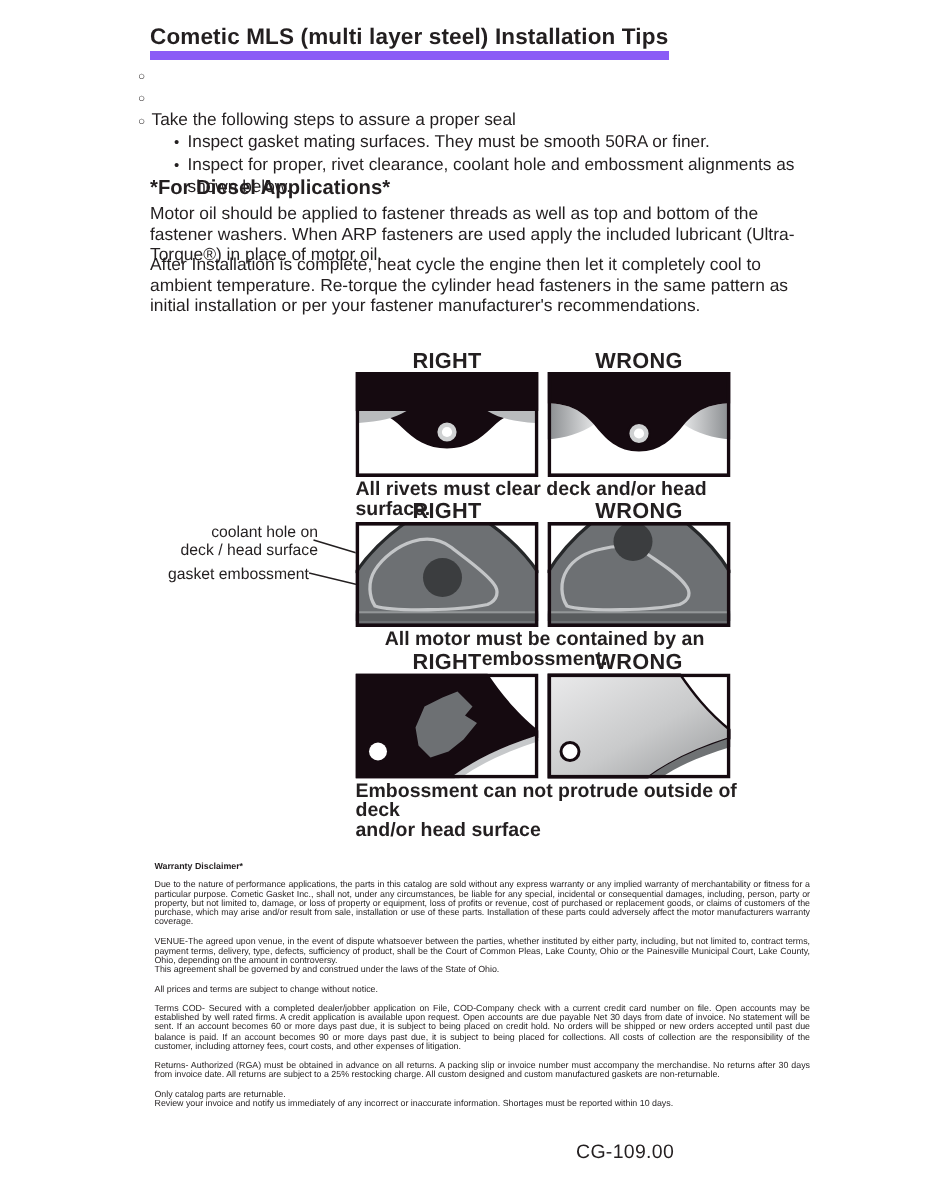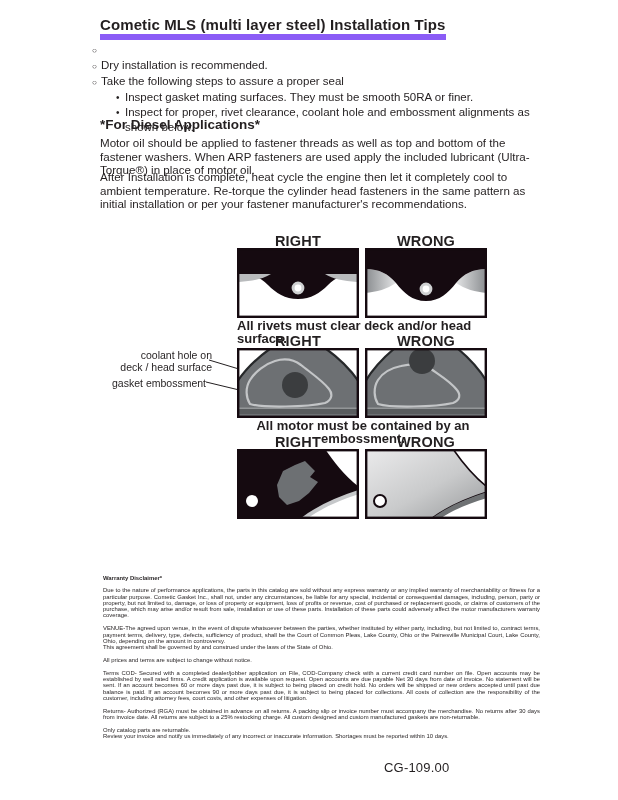--- a/index.html
+++ b/index.html
@@ -38,21 +38,20 @@
 <div class="page">
 
   <div class="abs doc-title">Cometic MLS (multi layer steel) Installation Tips</div>
 
   <div class="abs tips">
     <div class="tip-row">
       <span class="marker">○</span>
     </div>
     <div class="tip-row">
       <span class="marker">○</span>
-      <span>Dry installation is recommended.</span>
     </div>
     <div class="tip-row">
       <span class="marker">○</span>
       <span>Take the following steps to assure a proper seal</span>
     </div>
     <div class="tip-row sub">
       <span class="marker">•</span>
       <span>Inspect gasket mating surfaces.  They must be smooth 50RA or finer.</span>
     </div>
     <div class="tip-row sub">
@@ -174,20 +173,24 @@
         </linearGradient>
       </defs>
       <rect width="122" height="70" fill="#ffffff"></rect>
       <path d="M0 0 H88 C97 13 106 25 122 38 L122 43 C100 50 82 58 66 70 L0 70 Z" fill="url(#g3)" stroke="#150a10" stroke-width="1.6"></path>
       <path d="M66 70 C82 58 100 50 122 43 L122 49 C102 55 86 62 75 70 Z" fill="#6f7274"></path>
       <circle cx="15" cy="52" r="6" fill="#ffffff" stroke="#150a10" stroke-width="2"></circle>
       <rect x="1.2" y="1.2" width="119.6" height="67.6" fill="none" stroke="#150a10" stroke-width="2.4"></rect>
     </svg>
   </div>
 
+  <div class="abs dg-caption" style="left:237px;top:520px;width:270px;">
+    <div>Embossment can not protrude outside of deck</div>
+    <div>and/or head surface</div>
+  </div>
 
   <div class="abs legal">
     <div class="lh">Warranty Disclaimer*</div>
     <p>Due to the nature of performance applications, the parts in this catalog are sold without any express warranty or any implied warranty of merchantability or fitness for a particular purpose.  Cometic Gasket Inc., shall not, under any circumstances, be liable for any special, incidental or consequential damages, including, person, party or property, but not limited to, damage, or loss of property or equipment, loss of profits or revenue, cost of purchased or replacement goods, or claims of customers of the purchase, which may arise and/or result from sale, installation or use of these parts.  Installation of these parts could adversely affect the motor manufacturers warranty coverage.</p>
     <p>VENUE-The agreed upon venue, in the event of dispute whatsoever between the parties, whether instituted by either party, including, but not limited to, contract terms, payment terms, delivery, type, defects, sufficiency of product, shall be the Court of Common Pleas, Lake County, Ohio or the Painesville Municipal Court, Lake County, Ohio, depending on the amount in controversy.
 This agreement shall be governed by and construed under the laws of the State of Ohio.</p>
     <p>All prices and terms are subject to change without notice.</p>
     <p>Terms COD- Secured with a completed dealer/jobber application on File, COD-Company check with a current credit card number on file.  Open accounts may be established by well rated firms.  A credit application is available upon request.  Open accounts are due payable Net 30 days from date of invoice.  No statement will be sent.  If an account becomes 60 or more days past due, it is subject to being placed on credit hold.  No orders will be shipped or new orders accepted until past due balance is paid.  If an account becomes 90 or more days past due, it is subject to being placed for collections.  All costs of collection are the responsibility of the customer, including attorney fees, court costs, and other expenses of litigation.</p>
     <p>Returns- Authorized (RGA) must be obtained in advance on all returns.  A packing slip or invoice number must accompany the merchandise.  No returns after 30 days from invoice date.  All returns are subject to a 25% restocking charge.  All custom designed and custom manufactured gaskets are non-returnable.</p>
     <p>Only catalog parts are returnable.

